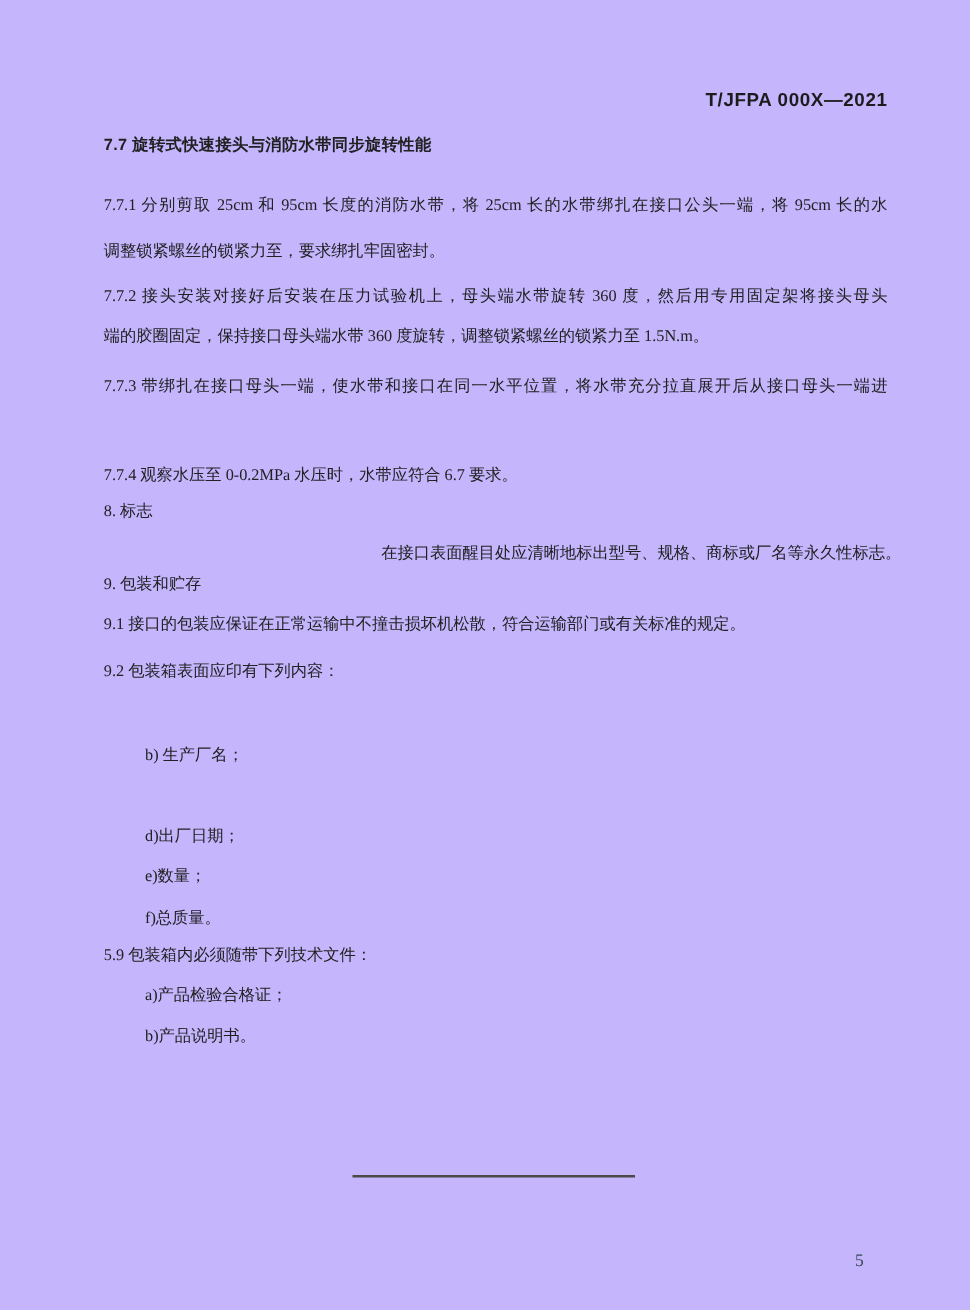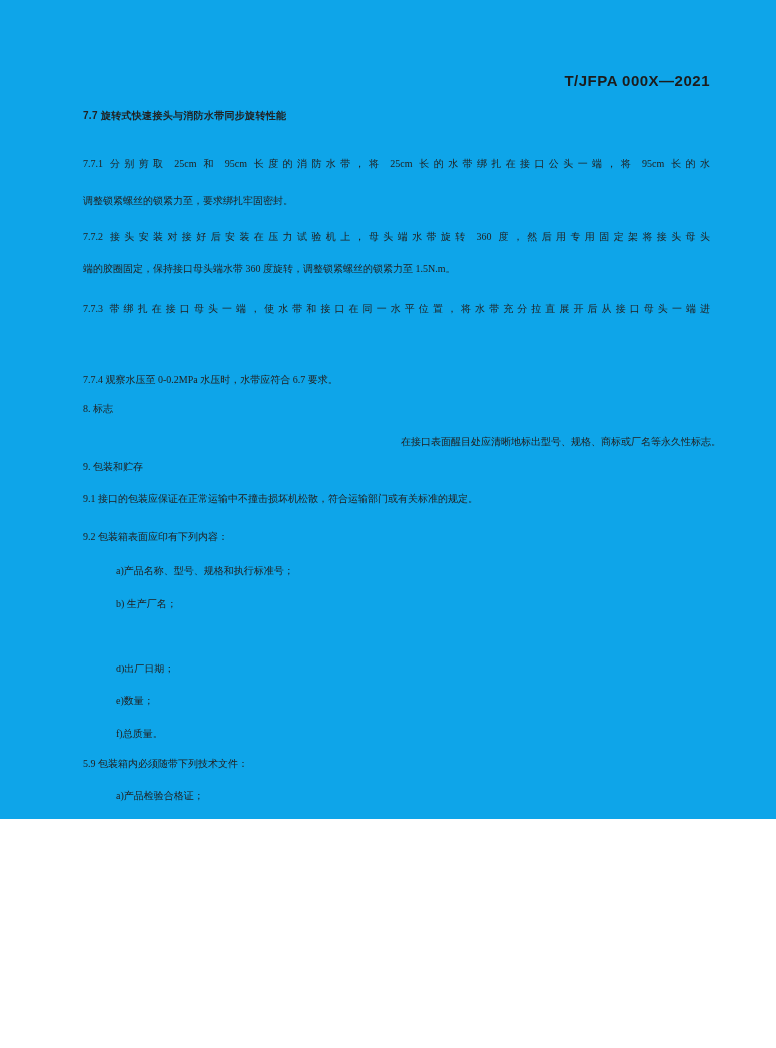--- a/index.html
+++ b/index.html
@@ -3,43 +3,43 @@
 <meta charset="utf-8">
 <style>
   html, body {
     margin: 0;
     padding: 0;
     background: #ffffff;
   }
   .page {
     position: relative;
     width: 776px;
-    height: 819px;
-    background: #0ea5e9;
+    height: 1048px;
+    background: #c4b5fd;
     overflow: hidden;
     font-family: "Liberation Serif", "DejaVu Serif", serif;
     color: #212121;
   }
   .header {
     position: absolute;
     top: 72px;
     left: 0;
     right: 66px;
     text-align: right;
     font-family: "Liberation Sans", "DejaVu Sans", sans-serif;
     font-weight: bold;
     font-size: 15px;
     letter-spacing: 0.5px;
     color: #1c1c1c;
   }
   .l {
     position: absolute;
     left: 83px;
     width: 627px;
-    font-size: 10px;
+    font-size: 13px;
     line-height: 17px;
     white-space: nowrap;
     color: #212121;
   }
   .full {
     white-space: normal;
     text-align: justify;
     text-align-last: justify;
   }
   .heading {
@@ -87,21 +87,20 @@
   <div class="l" style="top:192px">调整锁紧螺丝的锁紧力至，要求绑扎牢固密封。</div>
   <div class="l full" style="top:228px">7.7.2 接头安装对接好后安装在压力试验机上，母头端水带旋转 360 度，然后用专用固定架将接头母头</div>
   <div class="l" style="top:260px">端的胶圈固定，保持接口母头端水带 360 度旋转，调整锁紧螺丝的锁紧力至 1.5N.m。</div>
   <div class="l full" style="top:300px">7.7.3 带绑扎在接口母头一端，使水带和接口在同一水平位置，将水带充分拉直展开后从接口母头一端进</div>
   <div class="l" style="top:371px">7.7.4 观察水压至 0-0.2MPa 水压时，水带应符合 6.7 要求。</div>
   <div class="l" style="top:400px">8.  标志</div>
   <div class="l indent" style="top:433px">在接口表面醒目处应清晰地标出型号、规格、商标或厂名等永久性标志。</div>
   <div class="l" style="top:458px">9.  包装和贮存</div>
   <div class="l" style="top:490px">9.1 接口的包装应保证在正常运输中不撞击损坏机松散，符合运输部门或有关标准的规定。</div>
   <div class="l" style="top:528px">9.2 包装箱表面应印有下列内容：</div>
-  <div class="l item" style="top:562px">a)产品名称、型号、规格和执行标准号；</div>
   <div class="l item" style="top:595px">b) 生产厂名；</div>
   <div class="l item" style="top:660px">d)出厂日期；</div>
   <div class="l item" style="top:692px">e)数量；</div>
   <div class="l item" style="top:725px">f)总质量。</div>
   <div class="l" style="top:755px">5.9 包装箱内必须随带下列技术文件：</div>
   <div class="l item" style="top:787px">a)产品检验合格证；</div>
   <div class="l item" style="top:820px">b)产品说明书。</div>
 
   <div class="rule"></div>
 

